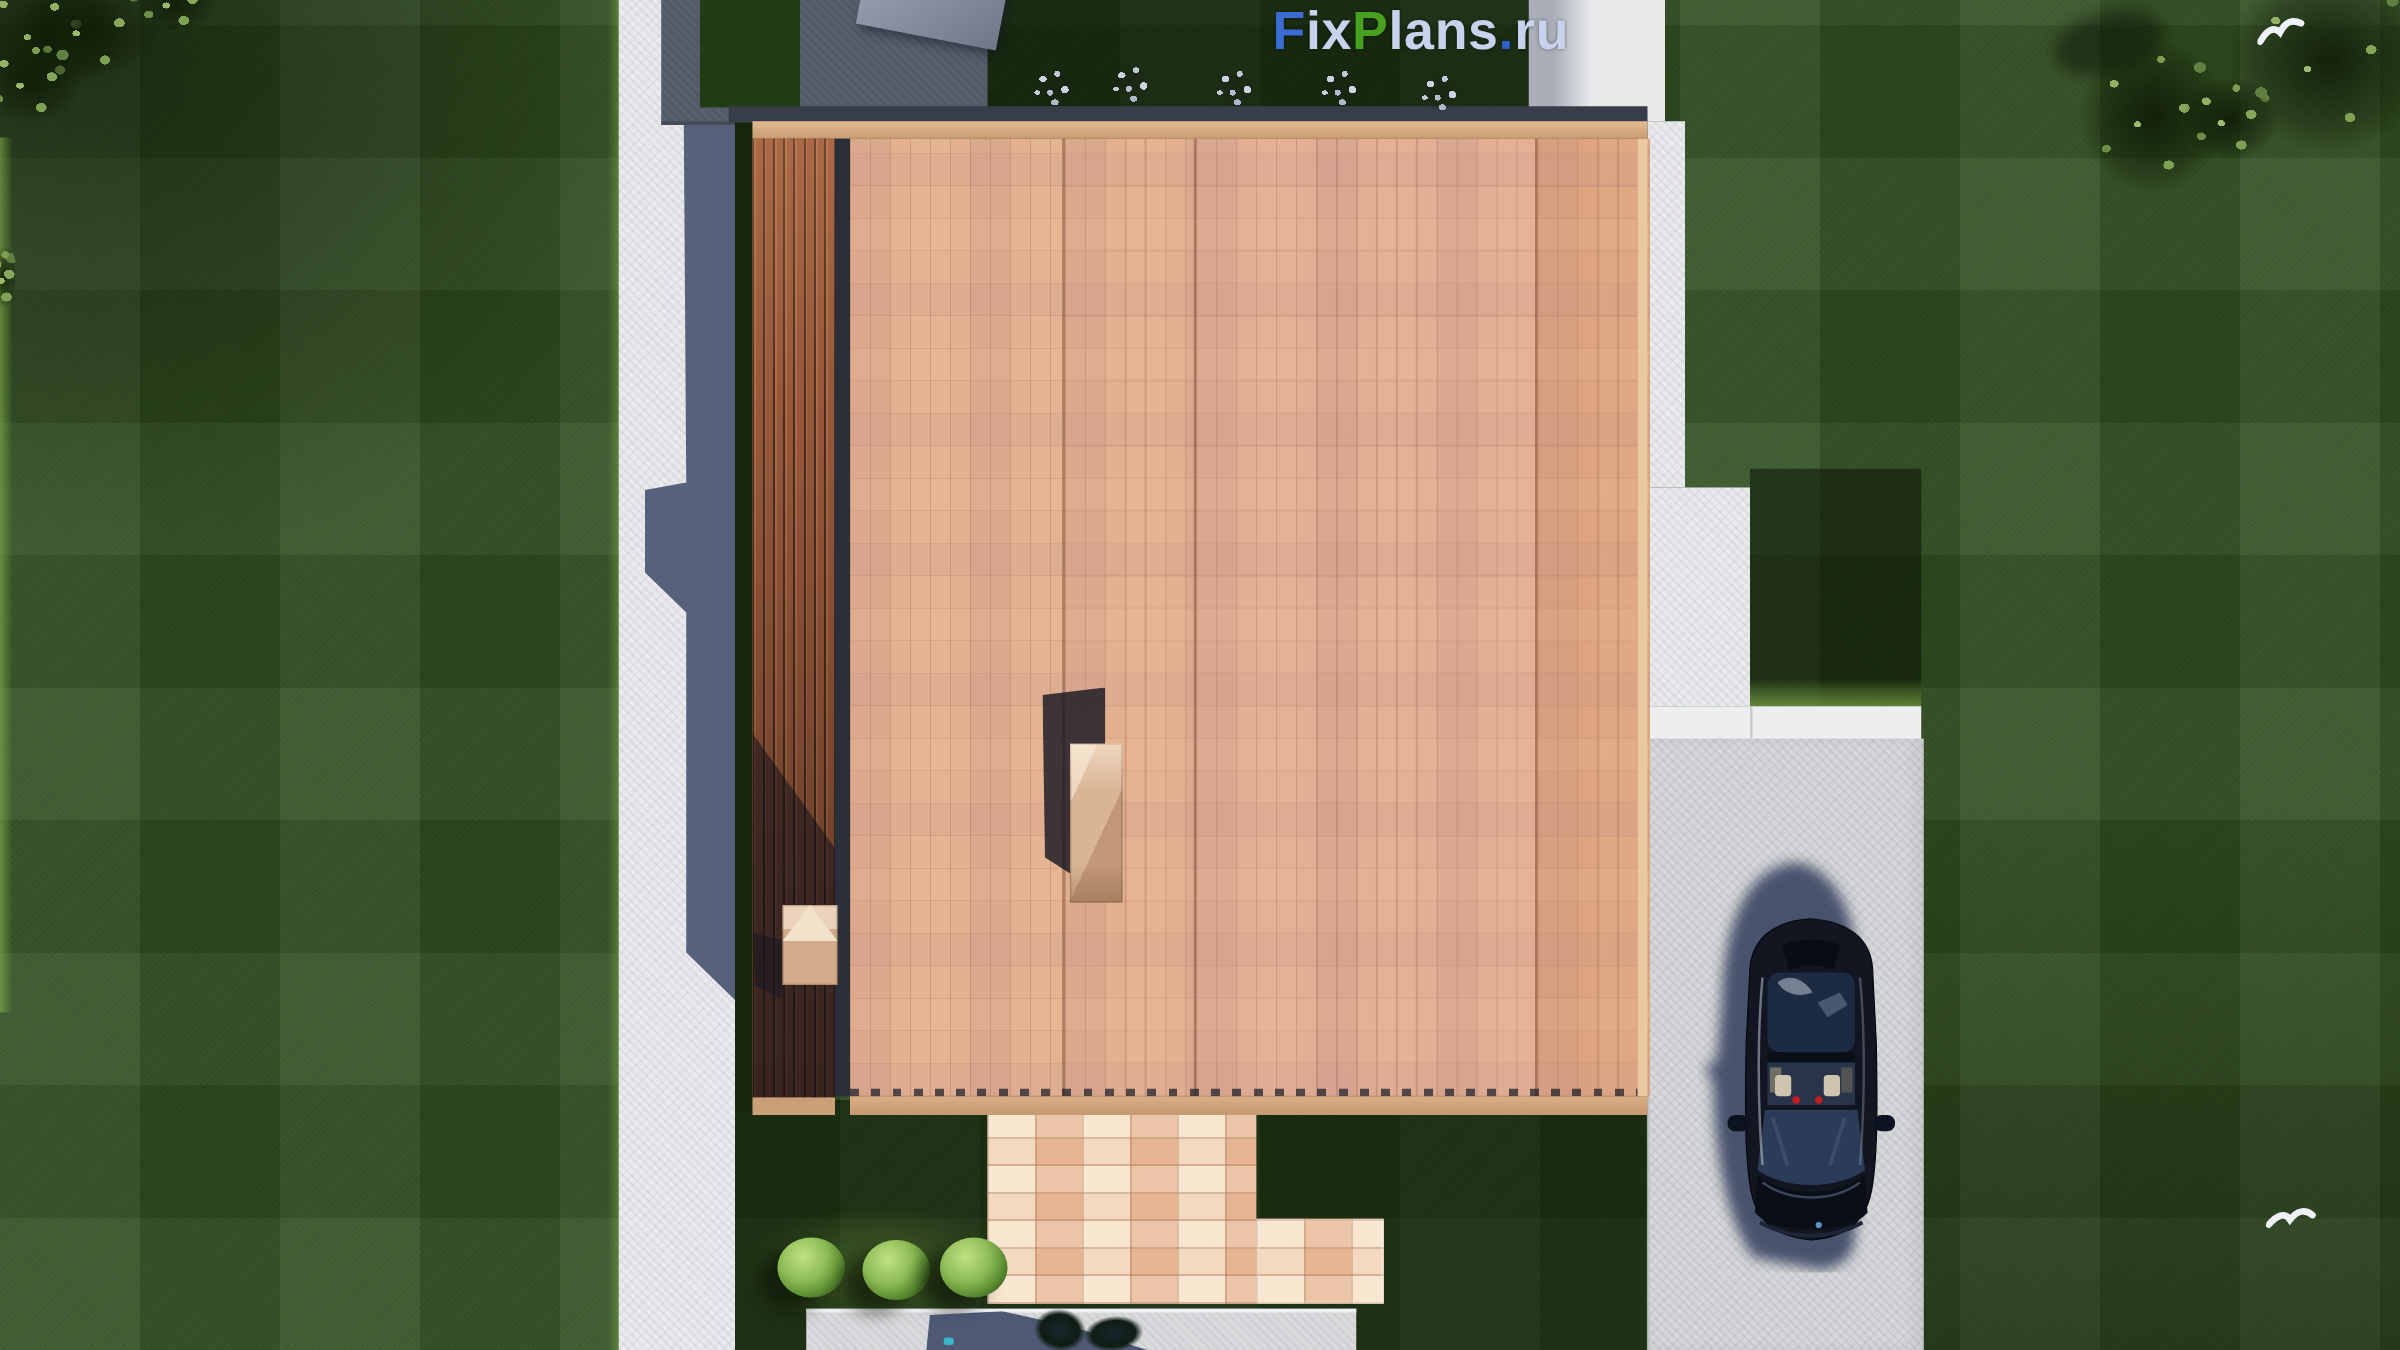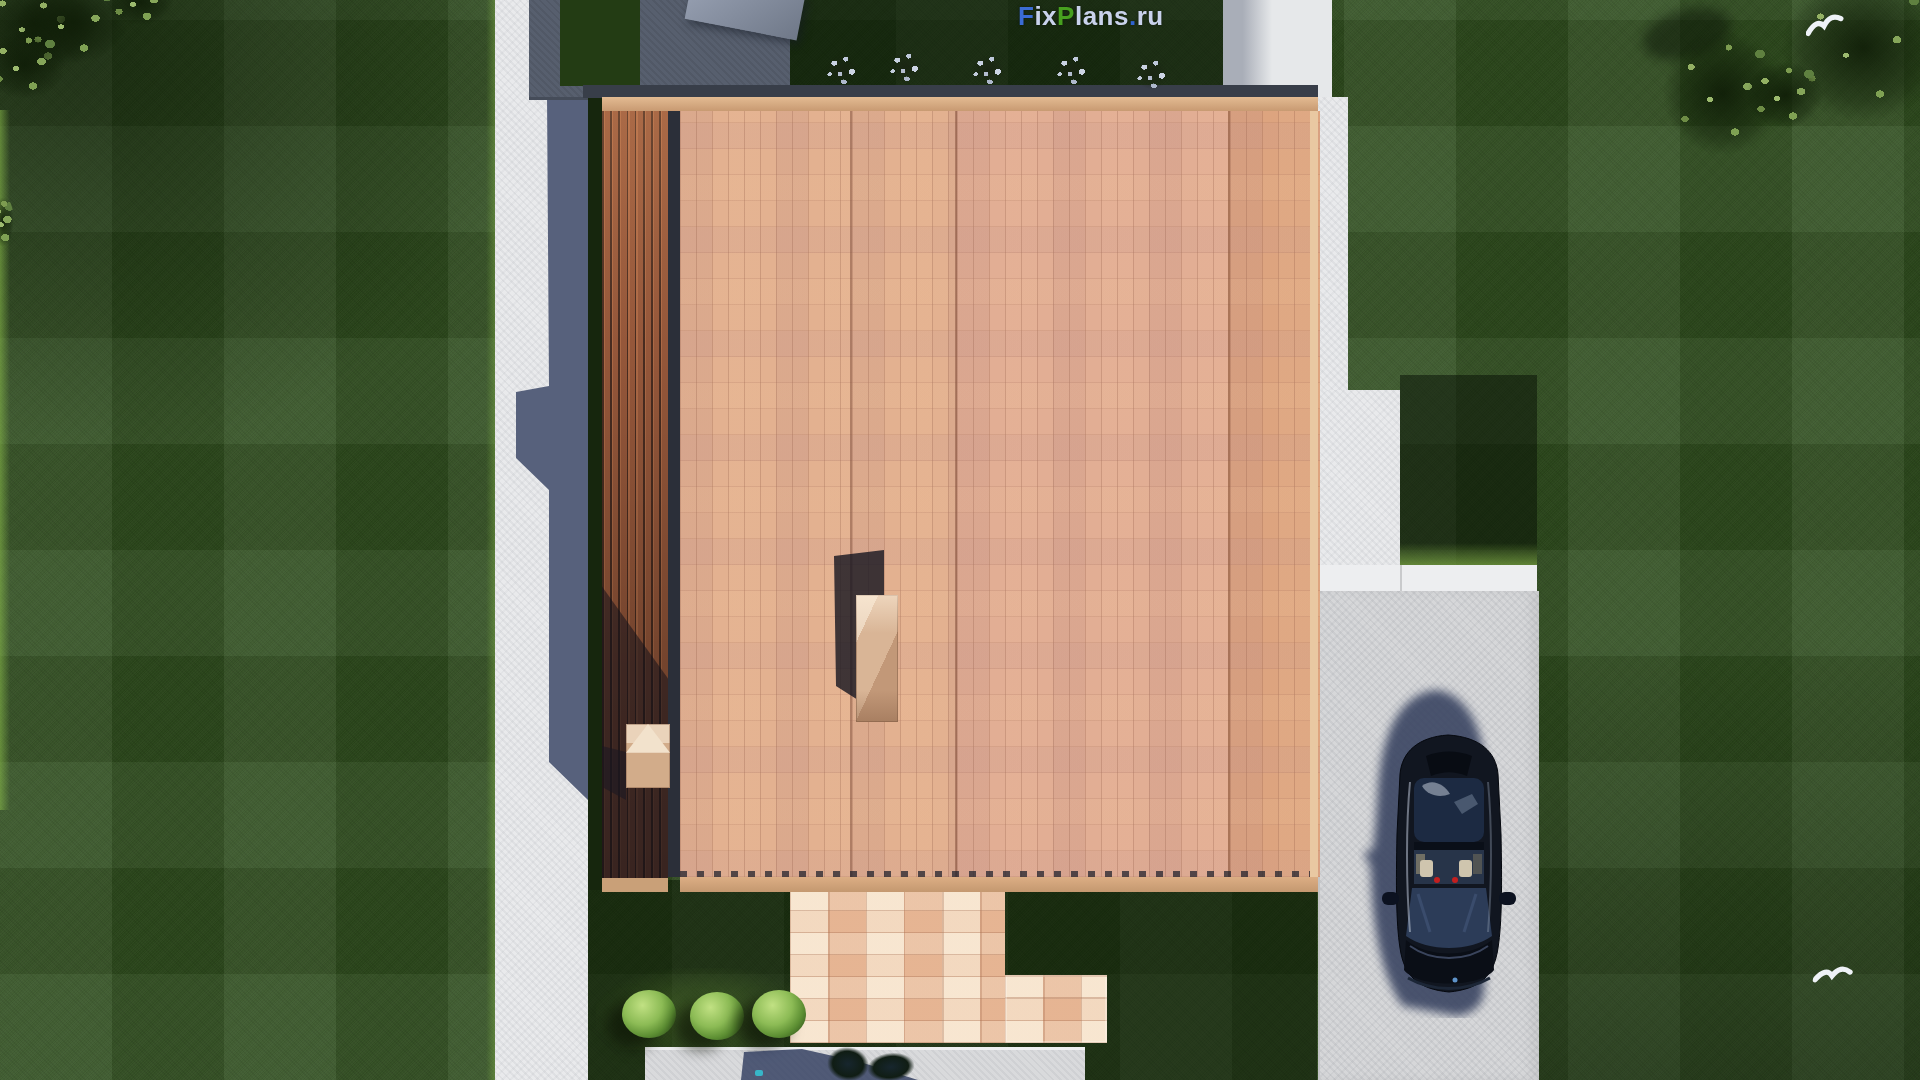--- a/index.html
+++ b/index.html
@@ -139,21 +139,21 @@
       radial-gradient(6px 5px at 20% 70%, #6d8c45 60%, transparent 61%),
       radial-gradient(7px 6px at 60% 80%, #7fa153 60%, transparent 61%),
       radial-gradient(8px 7px at 80% 20%, #5f8040 60%, transparent 61%),
       radial-gradient(closest-side, rgba(16,30,8,0.92), rgba(16,30,8,0.35) 70%, transparent 95%);}
   .foliage-dark{background:radial-gradient(closest-side,#17262e,#101d14 70%, transparent 95%);
     border-radius:45%;}
   .cyan-dot{left:755px;top:1070px;width:8px;height:6px;background:#37b6c8;border-radius:2px;}
   .tree-shadow{background:rgba(10,20,6,0.5);border-radius:50%;filter:blur(6px);}
 
   
-  .watermark{left:1018px;top:1px;font-size:26px;font-weight:800;letter-spacing:0.5px;
+  .watermark{left:1018px;top:1px;font-size:43px;font-weight:800;letter-spacing:0.5px;
     text-shadow:0 0 3px rgba(0,0,0,0.45);white-space:nowrap;}
   .car-wrap{left:1358px;top:674px;width:164px;height:344px;}
   .bird{width:38px;height:32px;}
 </style>
 </head>
 <body>
 
 <div id="stage">
 
   <div class="abs grass"></div>

